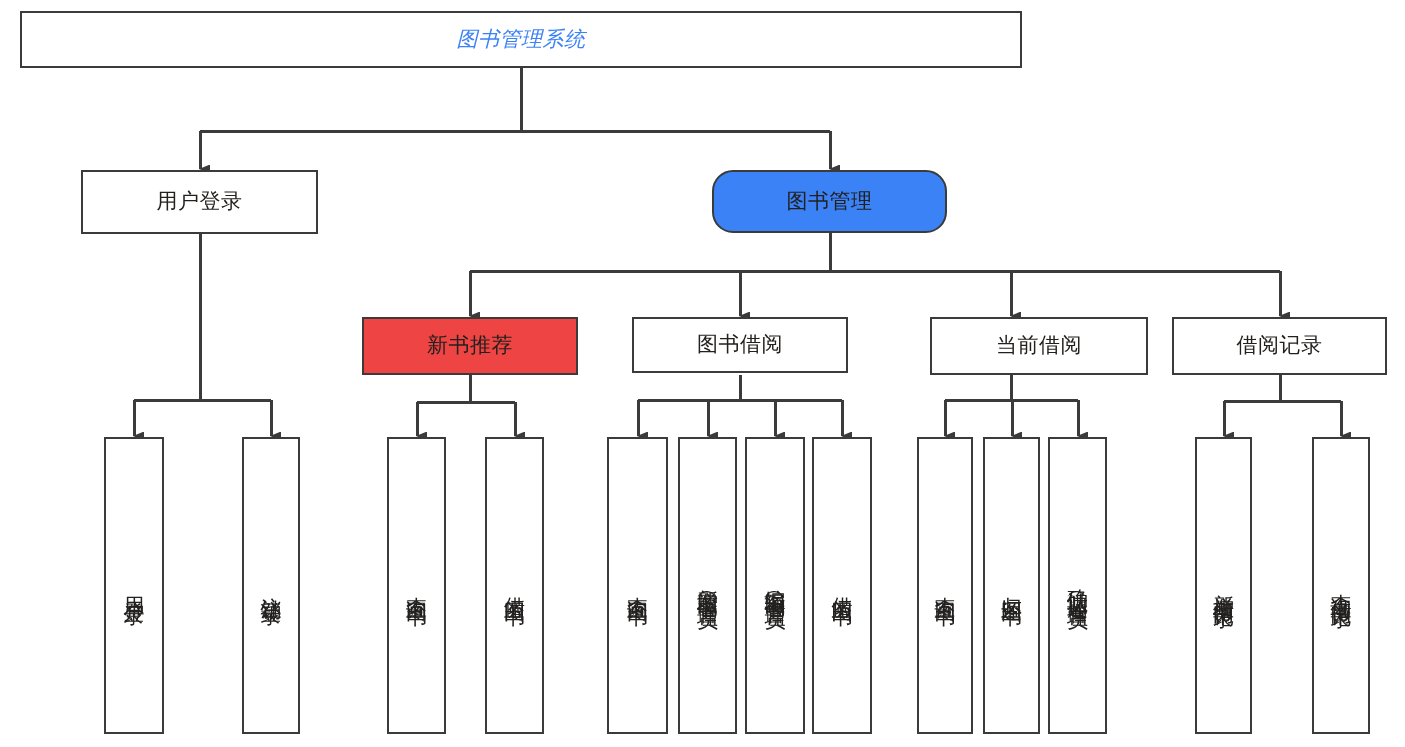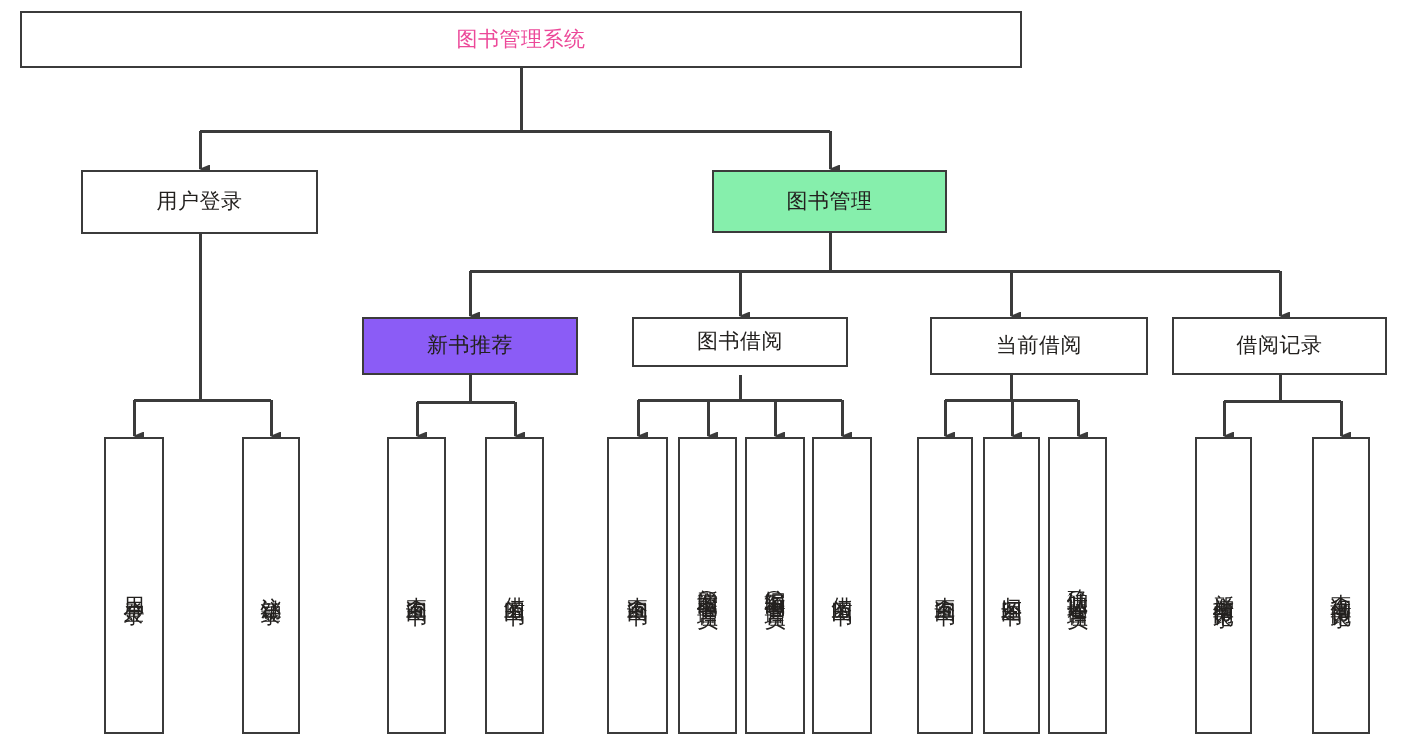--- a/index.html
+++ b/index.html
@@ -104,32 +104,32 @@
         <line x1="1012" y1="400" x2="1012" y2="436" stroke="#3b3b3b" stroke-width="3" shape-rendering="crispEdges" marker-end="url(#arrowhead)"></line>
         <line x1="1078" y1="400" x2="1078" y2="436" stroke="#3b3b3b" stroke-width="3" shape-rendering="crispEdges" marker-end="url(#arrowhead)"></line>
         <line x1="1280" y1="375" x2="1280" y2="401" stroke="#3b3b3b" stroke-width="3" shape-rendering="crispEdges"></line>
         <line x1="1224" y1="401" x2="1341" y2="401" stroke="#3b3b3b" stroke-width="3" shape-rendering="crispEdges"></line>
         <line x1="1224" y1="401" x2="1224" y2="436" stroke="#3b3b3b" stroke-width="3" shape-rendering="crispEdges" marker-end="url(#arrowhead)"></line>
         <line x1="1341" y1="401" x2="1341" y2="436" stroke="#3b3b3b" stroke-width="3" shape-rendering="crispEdges" marker-end="url(#arrowhead)"></line>
       </g>
   </svg>
   <div id="node-layer">
       <div class="node-box" style="left: 20px; top: 11px; width: 1002px; height: 57px; border-color: rgb(59, 59, 59); background: rgb(255, 255, 255);">
-        <span class="node-label-h" style="color: #ec4899;">图书管理系统</span>
+        <span class="node-label-h" style="color: #3b82f6; font-style: italic;">图书管理系统</span>
       </div>
       <div class="node-box" style="left: 81px; top: 170px; width: 237px; height: 64px; border-color: rgb(59, 59, 59); background: rgb(255, 255, 255);">
         <span class="node-label-h" style="color: rgb(35, 33, 31);">用户登录</span>
       </div>
-      <div class="node-box" style="left: 712px; top: 170px; width: 235px; height: 63px; border-color: rgb(59, 59, 59); background: #86efac;">
+      <div class="node-box" style="left: 712px; top: 170px; width: 235px; height: 63px; border-color: rgb(59, 59, 59); background: #3b82f6; border-radius: 21px;">
         <span class="node-label-h" style="color: rgb(35, 33, 31);">图书管理</span>
       </div>
-      <div class="node-box" style="left: 362px; top: 317px; width: 216px; height: 58px; border-color: rgb(59, 59, 59); background: #8b5cf6;">
+      <div class="node-box" style="left: 362px; top: 317px; width: 216px; height: 58px; border-color: rgb(59, 59, 59); background: #ef4444;">
         <span class="node-label-h" style="color: rgb(35, 33, 31);">新书推荐</span>
       </div>
-      <div class="node-box" style="left: 632px; top: 317px; width: 216px; height: 50px; border-color: rgb(59, 59, 59); background: rgb(255, 255, 255); justify-content: center;">
+      <div class="node-box" style="left: 632px; top: 317px; width: 216px; height: 56px; border-color: rgb(59, 59, 59); background: rgb(255, 255, 255); justify-content: center;">
         <span class="node-label-h" style="color: rgb(35, 33, 31);">图书借阅</span>
       </div>
       <div class="node-box" style="left: 902px; top: 317px; width: 218px; height: 58px; border-color: rgb(59, 59, 59); background: rgb(255, 255, 255); margin-left: 28px;">
         <span class="node-label-h" style="color: rgb(35, 33, 31);">当前借阅</span>
       </div>
       <div class="node-box" style="left: 1172px; top: 317px; width: 215px; height: 58px; border-color: rgb(59, 59, 59); background: rgb(255, 255, 255);">
         <span class="node-label-h" style="color: rgb(35, 33, 31);">借阅记录</span>
       </div>
       <div class="node-box" style="left: 104px; top: 437px; width: 60px; height: 297px; border-color: rgb(59, 59, 59); background: rgb(255, 255, 255);">
         <span class="node-label-v" style="color: rgb(35, 33, 31);">用户登录</span>

